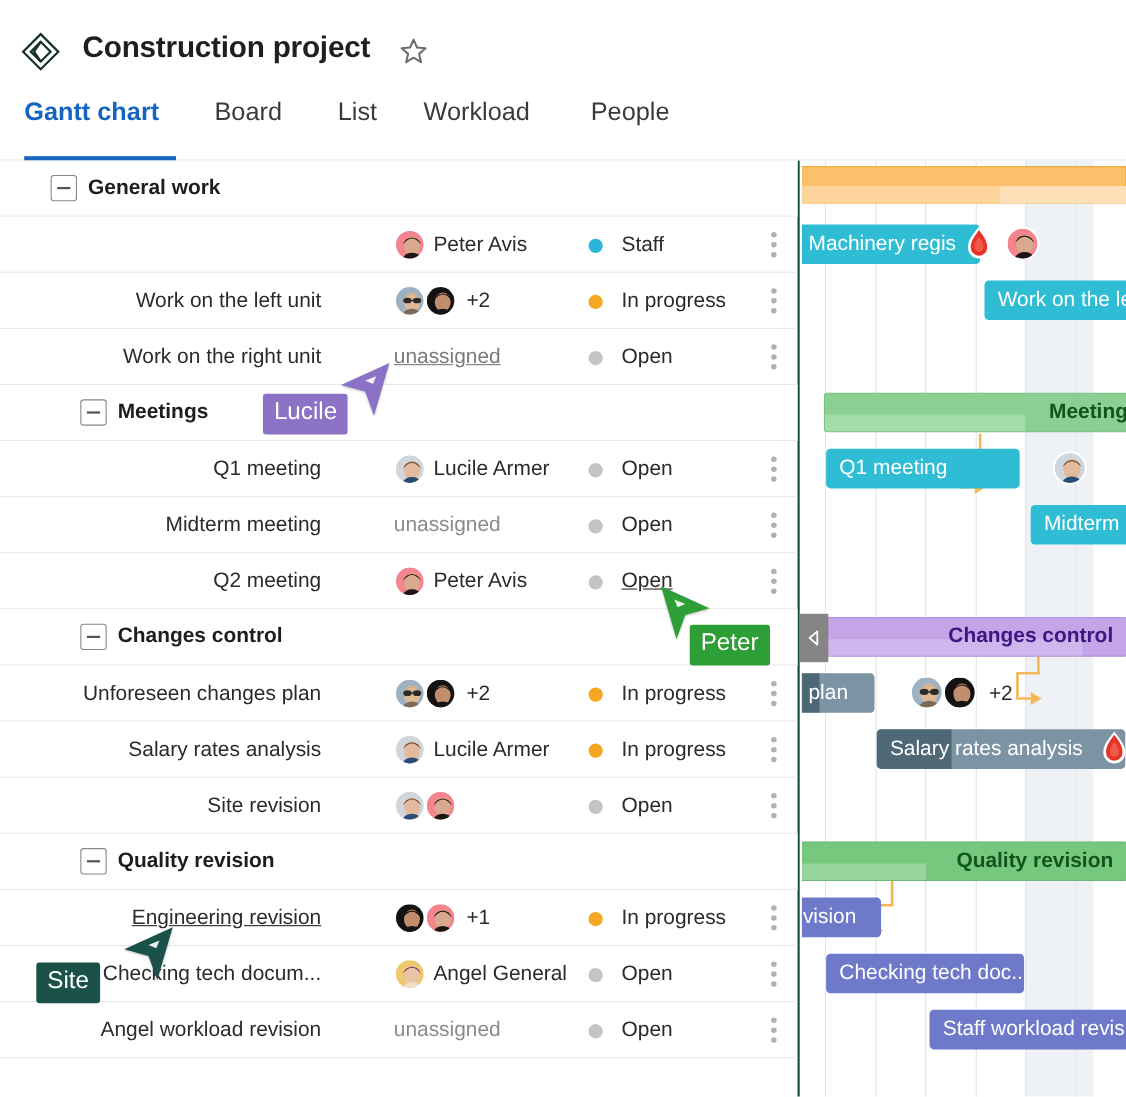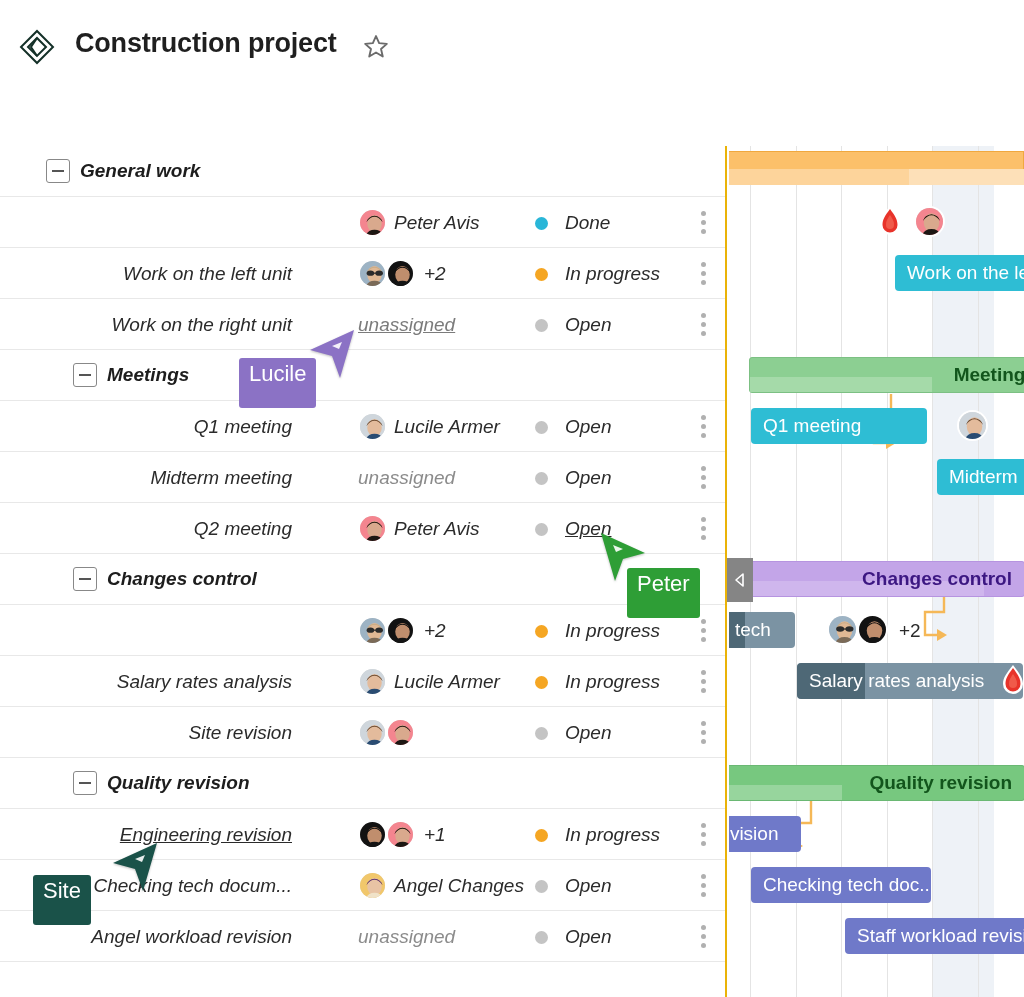--- a/index.html
+++ b/index.html
@@ -30,21 +30,21 @@
   .tab-underline {
     position:absolute; height:4px; background:#1464c0; bottom:0;
   }
   .tabs-rule {
     position:absolute; left:0; bottom:0; width:1024px; height:1px; background:#e2e2e2;
   }
 
   
   .gridpane {
     position:absolute; left:0; top:146px; width:727px; height:851px;
-    background:#fff; border-right:2px solid #eab308; overflow:hidden;font-style:italic;
+    background:#fff; border-right:2px solid #14532d; overflow:hidden;
   }
   .row {
     position:absolute; left:0; width:727px; height:51px;
     border-bottom:1px solid #e8e8e8;
   }
   .row.group { background:#fff; }
   .collapse-box {
     position:absolute; top:13px; width:24px; height:24px;
     border:1px solid #888; border-radius:3px; background:#fff; cursor:pointer;
   }
@@ -151,21 +151,21 @@
     position:absolute; left:727px; top:558px; width:26px; height:44px;
     background:#858585; cursor:pointer; z-index:30;
     display:flex; align-items:center; justify-content:center;
   }
 
   
   .cursor { position:absolute; z-index:60; }
   .cursor svg { display:block; filter: drop-shadow(0 1px 1px rgba(0,0,0,.25)); }
   .clabel {
     position:absolute; z-index:61; color:#fff; font-size:22px;
-    padding:3px 10px 21px 10px; border-radius:3px; white-space:nowrap;
+    padding:3px 10px 8px 10px; border-radius:3px; white-space:nowrap;
   }
 </style>
 </head>
 <body>
 
 <div id="app">
 
   <div class="header">
     <div class="logo">
       <svg width="38" height="38" viewBox="0 0 38 38">
@@ -175,20 +175,29 @@
       </svg>
     </div>
     <div class="proj-title">Construction project</div>
     <div class="star">
       <svg width="28" height="28" viewBox="0 0 24 24">
         <path d="M12 2.6l2.7 6.1 6.6.6-5 4.4 1.5 6.5L12 16.7 6.2 20.2l1.5-6.5-5-4.4 6.6-.6z" fill="none" stroke="#6b6b6b" stroke-width="1.6" stroke-linejoin="round"></path>
       </svg>
     </div>
   </div>
 
+  <div class="tabs">
+    <div class="tabs-rule"></div>
+    <div class="tab active" style="left:22px;">Gantt chart</div>
+    <div class="tab-underline" style="left:22px; width:138px;"></div>
+    <div class="tab" style="left:195px;">Board</div>
+    <div class="tab" style="left:307px;">List</div>
+    <div class="tab" style="left:385px;">Workload</div>
+    <div class="tab" style="left:537px;">People</div>
+  </div>
 
   <div class="gridpane">
 
   <div class="row group" style="top: 0px;">
         <div class="collapse-box" style="left:46px;"></div>
        <div class="group-name" style="left:80px;">General work</div>
       </div>
       <div class="row" style="top: 51px;">
         <div class="assignee">
           <div class="av" style="left:0px;">
@@ -196,21 +205,21 @@
     <rect width="29" height="29" fill="#f4858f"></rect>
     <ellipse cx="14.5" cy="13.629999999999999" rx="7.25" ry="8.7" fill="#d9a98d"></ellipse>
     <path d="M6.38 12.18 Q14.5 1.4500000000000002 22.62 12.18 Q20.88 6.38 14.5 5.800000000000001 Q8.120000000000001 6.38 6.38 12.18 Z" fill="#20150f"></path>
     <path d="M4.64 29 Q6.38 19.720000000000002 14.5 19.720000000000002 Q22.62 19.720000000000002 24.36 29 Z" fill="#1d1713"></path>
 
   </svg>
           </div>
           <div class="aname" style="left:36px;">Peter Avis</div>
         </div>
         <div class="statusdot" style="background:#29b6d8;"></div>
-        <div class="statustext">Done</div>
+        <div class="statustext">Staff</div>
         <div class="kebab">
           <i></i>
           <i></i>
           <i></i>
         </div>
       </div>
       <div class="row" style="top: 102px;">
         <div class="task-name" style="right:435px;">Work on the left unit</div>
         <div class="assignee">
           <div class="av" style="left:0px;">
@@ -315,20 +324,21 @@
           <i></i>
           <i></i>
           <i></i>
         </div>
       </div>
       <div class="row group" style="top: 408px;">
         <div class="collapse-box" style="left:73px;"></div>
        <div class="group-name" style="left:107px;">Changes control</div>
       </div>
       <div class="row" style="top: 459px;">
+        <div class="task-name" style="right:435px;">Unforeseen changes plan</div>
         <div class="assignee">
           <div class="av" style="left:0px;">
             <svg width="29" height="29" viewBox="0 0 29 29">
     <rect width="29" height="29" fill="#9db3c4"></rect>
     <ellipse cx="14.5" cy="13.629999999999999" rx="7.25" ry="8.7" fill="#e0b894"></ellipse>
     <path d="M6.38 12.18 Q14.5 1.4500000000000002 22.62 12.18 Q20.88 6.38 14.5 5.800000000000001 Q8.120000000000001 6.38 6.38 12.18 Z" fill="#c8ab86"></path>
     <path d="M4.64 29 Q6.38 19.720000000000002 14.5 19.720000000000002 Q22.62 19.720000000000002 24.36 29 Z" fill="#7b6a57"></path>
     <ellipse cx="10.44" cy="12.18" rx="3.77" ry="2.61" fill="#2b2b2b"></ellipse>
        <ellipse cx="19.14" cy="12.18" rx="3.77" ry="2.61" fill="#2b2b2b"></ellipse>
        <rect x="13.629999999999999" y="11.600000000000001" width="2.32" height="1.16" fill="#2b2b2b"></rect>
@@ -445,21 +455,21 @@
         <div class="assignee">
           <div class="av" style="left:0px;">
             <svg width="29" height="29" viewBox="0 0 29 29">
     <rect width="29" height="29" fill="#f1c76b"></rect>
     <ellipse cx="14.5" cy="13.629999999999999" rx="7.25" ry="8.7" fill="#e8c3a4"></ellipse>
     <path d="M6.38 12.18 Q14.5 1.4500000000000002 22.62 12.18 Q20.88 6.38 14.5 5.800000000000001 Q8.120000000000001 6.38 6.38 12.18 Z" fill="#5a2f6b"></path>
     <path d="M4.64 29 Q6.38 19.720000000000002 14.5 19.720000000000002 Q22.62 19.720000000000002 24.36 29 Z" fill="#f0e2c8"></path>
 
   </svg>
           </div>
-          <div class="aname" style="left:36px;">Angel Changes</div>
+          <div class="aname" style="left:36px;">Angel General</div>
         </div>
         <div class="statusdot" style="background:#c4c4c4;"></div>
         <div class="statustext">Open</div>
         <div class="kebab">
           <i></i>
           <i></i>
           <i></i>
         </div>
       </div>
       <div class="row" style="top: 765px;">
@@ -499,20 +509,21 @@
         <path d="M72 858 L88 858 L88 884 L22 884 L22 907 L34 907"></path>
       </g>
       <g fill="#f5b857">
         <path d="M157 291 l10 6 l-10 6 z"></path>
         <path d="M208 483 l10 6 l-10 6 z"></path>
         <path d="M64 694 l10 6 l-10 6 z"></path>
         <path d="M34 901 l10 6 l-10 6 z"></path>
       </g>
     </svg>
 
+  <div class="bar cyan" style="left: -6px; top: 58px; width: 168px; padding-left: 12px;"><span class="blabel">Machinery regis</span></div>
       <div class="flame" style="left: 145px; top: 58px;"><svg width="32" height="34" viewBox="0 0 32 34">
       <path d="M16 2 C10 10 6 14 6 21 a10 10 0 0 0 20 0 C26 15 22 10 16 2 Z" fill="#fff"></path>
       <path d="M16 5 C11 12 8.5 15 8.5 21 a7.5 7.5 0 0 0 15 0 C23.5 15 21 12 16 5 Z" fill="#e8332a"></path>
       <path d="M16 11 C13 15.5 12 17.5 12 21 a4 4 0 0 0 8 0 C20 17.5 19 15.5 16 11 Z" fill="#f05a4a"></path>
     </svg></div>
       <div class="gav" style="left: 185px; top: 60px;"><svg width="31" height="31" viewBox="0 0 31 31">
     <rect width="31" height="31" fill="#f4858f"></rect>
     <ellipse cx="15.5" cy="14.569999999999999" rx="7.75" ry="9.299999999999999" fill="#d9a98d"></ellipse>
     <path d="M6.82 13.02 Q15.5 1.55 24.18 13.02 Q22.32 6.82 15.5 6.2 Q8.680000000000001 6.82 6.82 13.02 Z" fill="#20150f"></path>
     <path d="M4.96 31 Q6.82 21.080000000000002 15.5 21.080000000000002 Q24.18 21.080000000000002 26.04 31 Z" fill="#1d1713"></path>
@@ -523,21 +534,21 @@
       <div class="bar cyan" style="left: 22px; top: 262px; width: 176px; padding-left: 12px;"><span class="blabel">Q1 meeting</span></div>
       <div class="gav" style="left: 228px; top: 264px;"><svg width="31" height="31" viewBox="0 0 31 31">
     <rect width="31" height="31" fill="#cfd6dc"></rect>
     <ellipse cx="15.5" cy="14.569999999999999" rx="7.75" ry="9.299999999999999" fill="#e3bb9c"></ellipse>
     <path d="M6.82 13.02 Q15.5 1.55 24.18 13.02 Q22.32 6.82 15.5 6.2 Q8.680000000000001 6.82 6.82 13.02 Z" fill="#6b4b32"></path>
     <path d="M4.96 31 Q6.82 21.080000000000002 15.5 21.080000000000002 Q24.18 21.080000000000002 26.04 31 Z" fill="#2a4c72"></path>
 
   </svg></div>
       <div class="bar cyan" style="left: 208px; top: 313px; width: 120px; padding-left: 12px;"><span class="blabel">Midterm</span></div>
       <div class="groupbar purple" style="left: -4px; top: 415px; width: 300px; text-align: right; padding-right: 12px;"><div class="gp" style="width:258px;"></div><span class="glabel">Changes control</span></div>
-      <div class="bar slate" style="left: -6px; top: 466px; width: 72px; padding-left: 12px;"><div class="bprog" style="width:22px;"></div><span class="blabel">tech</span></div>
+      <div class="bar slate" style="left: -6px; top: 466px; width: 72px; padding-left: 12px;"><div class="bprog" style="width:22px;"></div><span class="blabel">plan</span></div>
       <div class="gav" style="left: 98px; top: 468px;"><svg width="31" height="31" viewBox="0 0 31 31">
     <rect width="31" height="31" fill="#9db3c4"></rect>
     <ellipse cx="15.5" cy="14.569999999999999" rx="7.75" ry="9.299999999999999" fill="#e0b894"></ellipse>
     <path d="M6.82 13.02 Q15.5 1.55 24.18 13.02 Q22.32 6.82 15.5 6.2 Q8.680000000000001 6.82 6.82 13.02 Z" fill="#c8ab86"></path>
     <path d="M4.96 31 Q6.82 21.080000000000002 15.5 21.080000000000002 Q24.18 21.080000000000002 26.04 31 Z" fill="#7b6a57"></path>
     <ellipse cx="11.16" cy="13.02" rx="4.03" ry="2.79" fill="#2b2b2b"></ellipse>
        <ellipse cx="20.46" cy="13.02" rx="4.03" ry="2.79" fill="#2b2b2b"></ellipse>
        <rect x="14.569999999999999" y="12.4" width="2.48" height="1.24" fill="#2b2b2b"></rect>
   </svg></div>
       <div class="gav" style="left: 128px; top: 468px;"><svg width="31" height="31" viewBox="0 0 31 31">

